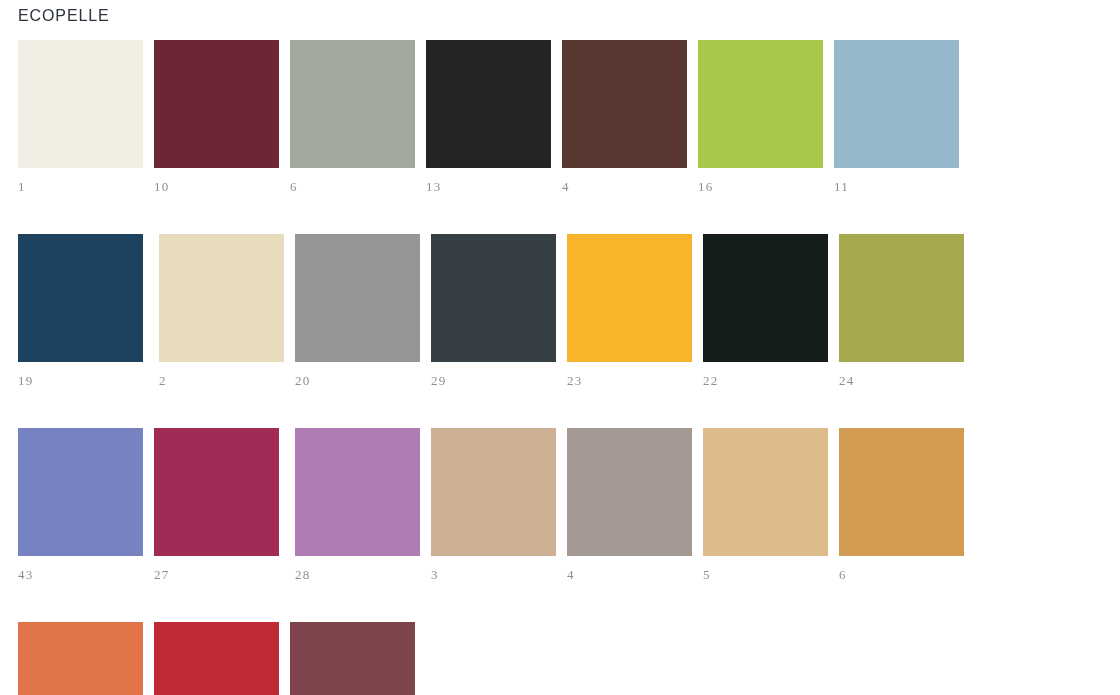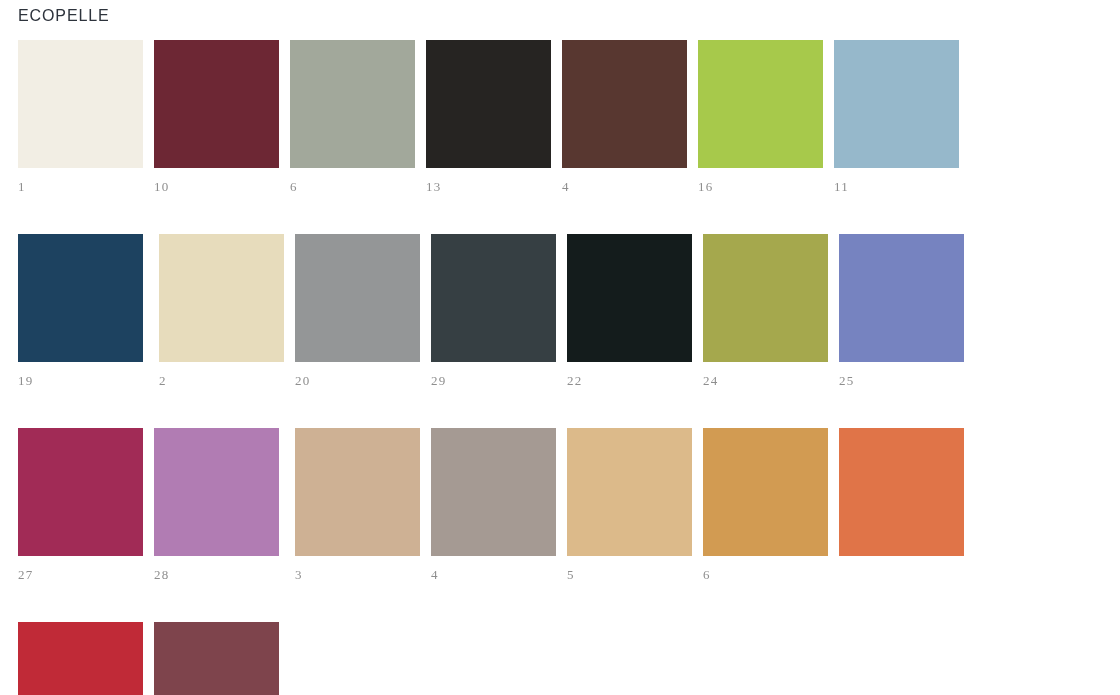--- a/index.html
+++ b/index.html
@@ -110,30 +110,34 @@
       </div>
       <div class="swatch-cell">
         <span class="swatch-chip" style="background: rgb(148, 150, 151);"></span>
         <span class="swatch-label">20</span>
       </div>
       <div class="swatch-cell">
         <span class="swatch-chip" style="background: rgb(54, 63, 67);"></span>
         <span class="swatch-label">29</span>
       </div>
       <div class="swatch-cell">
+        <span class="swatch-chip" style="background: rgb(248, 181, 44);"></span>
+        <span class="swatch-label">23</span>
+      </div>
+      <div class="swatch-cell">
         <span class="swatch-chip" style="background: rgb(20, 28, 28);"></span>
         <span class="swatch-label">22</span>
       </div>
       <div class="swatch-cell">
         <span class="swatch-chip" style="background: rgb(165, 168, 77);"></span>
         <span class="swatch-label">24</span>
       </div>
       <div class="swatch-cell">
         <span class="swatch-chip" style="background: rgb(118, 131, 192);"></span>
-        <span class="swatch-label">25</span>
+        <span class="swatch-label">43</span>
       </div>
       <div class="swatch-cell">
         <span class="swatch-chip" style="background: rgb(161, 43, 86);"></span>
         <span class="swatch-label">27</span>
       </div>
       <div class="swatch-cell">
         <span class="swatch-chip" style="background: rgb(177, 124, 179);"></span>
         <span class="swatch-label">28</span>
       </div>
       <div class="swatch-cell">

